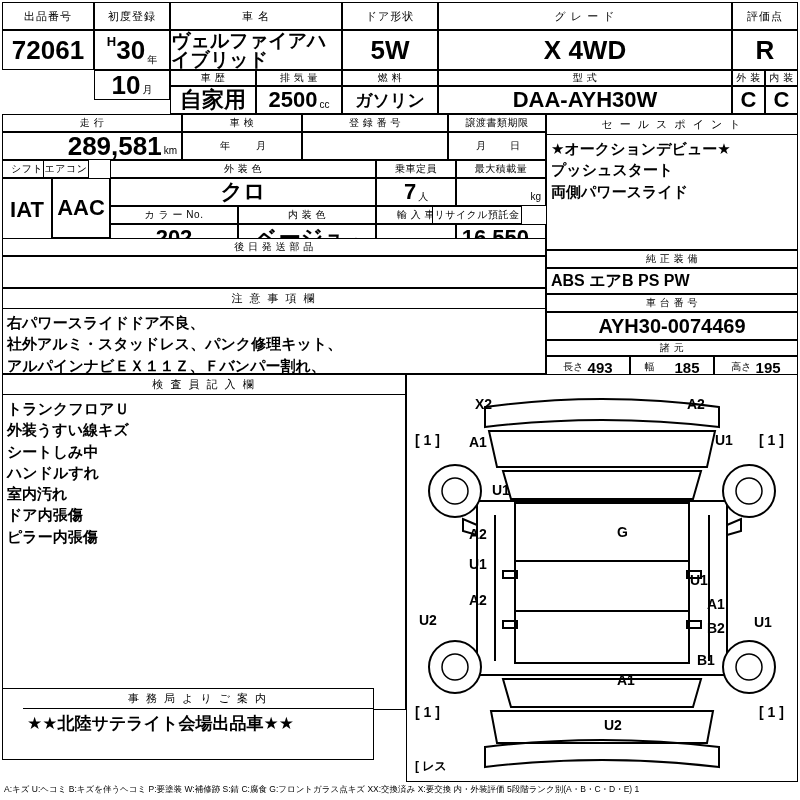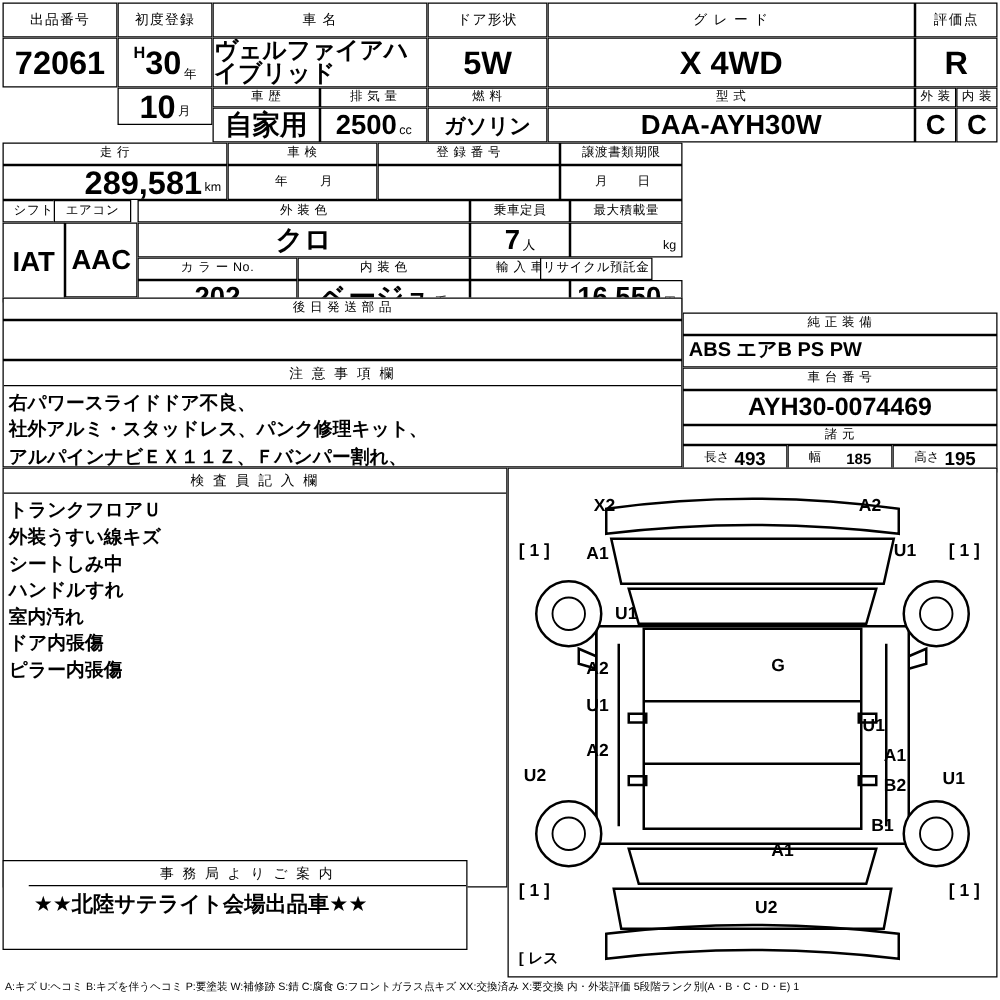--- a/index.html
+++ b/index.html
@@ -190,21 +190,21 @@
     <span class="lbl-sm">譲渡書類期限</span>
   </div>
   <div class="c" style="left:448px;top:132px;width:98px;height:28px;">
     <span class="unit" style="margin-right:22px;">月</span>
     <span class="unit">日</span>
   </div>
 
   <div class="c" style="left:2px;top:160px;width:50px;height:18px;">
     <span class="lbl-sm">シフト</span>
   </div>
-  <div class="c" style="left:43px;top:160px;width:62px;height:18px;">
+  <div class="c" style="left:43px;top:160px;width:46px;height:18px;">
     <span class="lbl-sm">エアコン</span>
   </div>
   <div class="c" style="left:2px;top:178px;width:50px;height:64px;">
     <span class="val-lg">IAT</span>
   </div>
   <div class="c" style="left:52px;top:178px;width:58px;height:60px;">
     <span class="val-lg">AAC</span>
   </div>
 
   <div class="c" style="left:110px;top:160px;width:266px;height:18px;">
@@ -260,20 +260,28 @@
     <span class="unit" style="align-self:flex-end;margin-bottom:3px;">円</span>
   </div>
 
   <div class="c" style="left:2px;top:238px;width:544px;height:18px;">
     <span class="lbl-sm">後 日 発 送 部 品</span>
   </div>
   <div class="c left" style="left:2px;top:256px;width:544px;height:32px;">
     <span class="val"></span>
   </div>
 
+  <div class="textblock" style="left:546px;top:114px;width:252px;height:136px;">
+    <div class="hd">セ ー ル ス ポ イ ン ト</div>
+    <div class="lines">
+      <div>★オークションデビュー★</div>
+      <div>プッシュスタート</div>
+      <div>両側パワースライド</div>
+    </div>
+  </div>
 
   <div class="c" style="left:546px;top:250px;width:252px;height:18px;">
     <span class="lbl-sm">純 正 装 備</span>
   </div>
   <div class="c left" style="left:546px;top:268px;width:252px;height:26px;">
     <span style="font-size:16px;font-weight:bold;">ABS  エアB  PS  PW</span>
   </div>
 
   <div class="textblock" style="left:2px;top:288px;width:544px;height:86px;">
     <div class="hd">注 意 事 項 欄</div>
@@ -292,21 +300,21 @@
   </div>
   <div class="c" style="left:546px;top:340px;width:252px;height:16px;">
     <span class="lbl-sm">諸 元</span>
   </div>
   <div class="c" style="left:546px;top:356px;width:84px;height:22px;">
     <span class="sub">長さ</span>
     <span style="font-size:15px;font-weight:bold;margin-left:4px;">493</span>
   </div>
   <div class="c" style="left:630px;top:356px;width:84px;height:22px;">
     <span class="sub">幅</span>
-    <span style="font-size:12px;font-weight:bold;margin-left:20px;">185</span>
+    <span style="font-size:15px;font-weight:bold;margin-left:20px;">185</span>
   </div>
   <div class="c" style="left:714px;top:356px;width:84px;height:22px;">
     <span class="sub">高さ</span>
     <span style="font-size:15px;font-weight:bold;margin-left:4px;">195</span>
   </div>
 
   <div class="textblock" style="left:2px;top:374px;width:404px;height:336px;">
     <div class="hd">検 査 員 記 入 欄</div>
     <div class="lines">
       <div>トランクフロアＵ</div>

